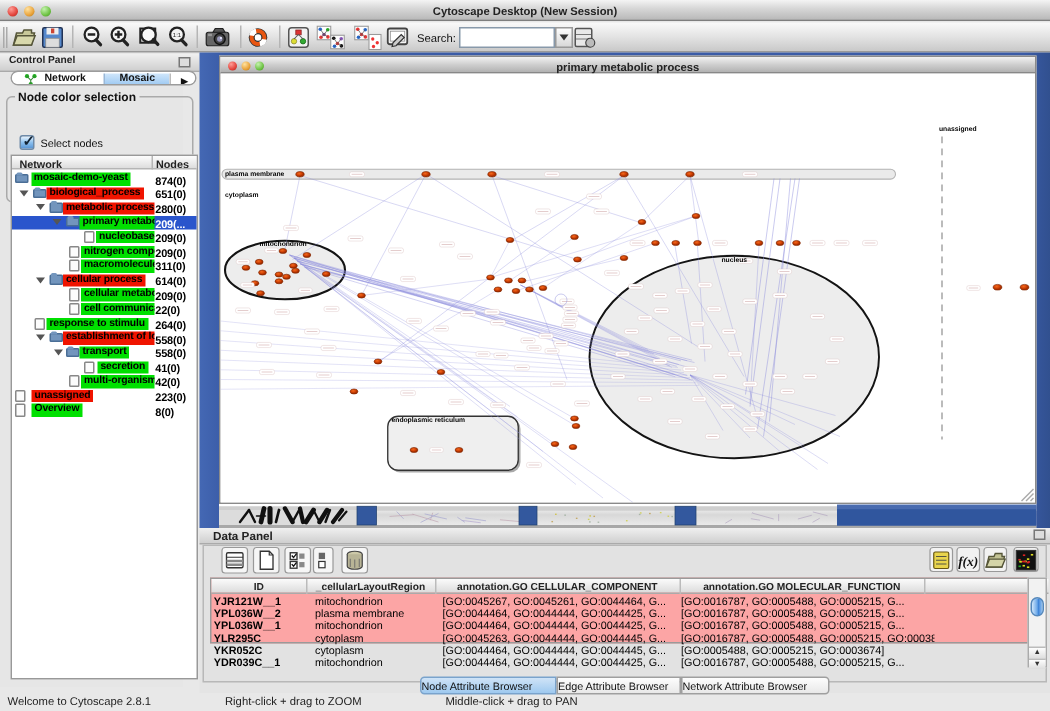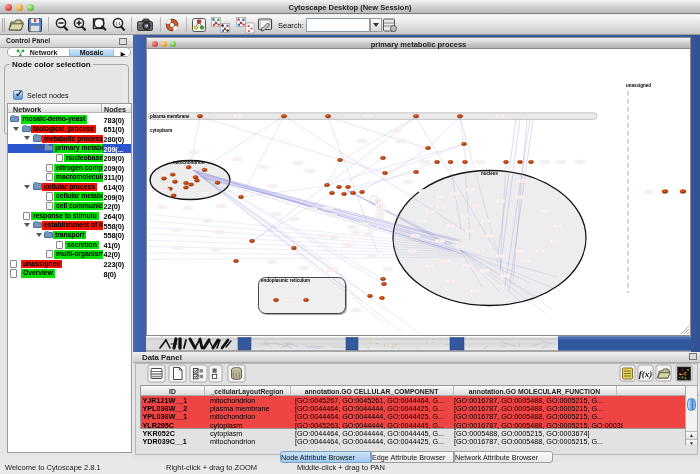--- a/index.html
+++ b/index.html
@@ -50,21 +50,21 @@
   border:1px solid #8a8a8a; }
 #f-title { left:0; top:0; width:543px; height:11px;
   background:linear-gradient(#f2f2f2,#cfcfcf 50%,#b2b2b2); border-bottom:1px solid #888; }
 #f-title .tl { top:2.5px; width:6px; height:6px; border-radius:50%; }
 #f-text { width:543px; text-align:center; top:1.5px; font-size:7.5px; font-weight:bold; color:#222; }
 #dp { left:133px; top:352px; width:567px; height:110px; background:#e4e4e4; }
 #dp-header { left:0; top:0; width:567px; height:11px;
   background:linear-gradient(#f0f0f0,#cfcfcf); border-bottom:1px solid #aaa;
   font-size:7.8px; font-weight:bold; color:#222; padding:0.5px 0 0 9px; }
 #dp-body { left:2px; top:11px; width:563px; height:92px; background:#e2e2e2; border:1px solid #b8b8b8; }
-#dtable { left:4px; top:21px; width:546px; height:44px; background:#ef4444; border:1px solid #9a9a9a; }
+#dtable { left:4px; top:21px; width:546px; height:44px; background:#fca5a5; border:1px solid #9a9a9a; }
 #dt-header { left:0; top:0; width:558px; height:10px;
   background:linear-gradient(#fbfbfb,#dcdcdc); border-bottom:1px solid #aaa; }
 .hcell { position:absolute; top:1.5px; font-size:6.8px; font-weight:bold; color:#222; text-align:center; }
 .hsep { position:absolute; top:0; width:1px; height:10px; background:#bbb; }
 .drow { position:absolute; left:0; width:544px; height:8.15px; font-size:7.2px; color:#000; white-space:nowrap; }
 .drow div { position:absolute; top:0; }
 #vsb { left:549px; top:21px; width:13px; height:60px; background:#f2f2f2; border:1px solid #aaa; }
 #btabs { left:280px; top:451px; width:273px; height:12px; font-size:7.2px; }
 #btabs .bt { position:absolute; top:0; height:12px; line-height:12px; text-align:left;
   border:1px solid #9f9f9f; background:linear-gradient(#fdfdfd,#e8e8e8); color:#111; }
@@ -218,21 +218,21 @@
   <div id="treebox" class="abs">
     <div id="tree-header" class="abs">
         <span style="position:absolute;left:5px;top:0.5px;">Network</span>
       <span style="position:absolute;left:96px;top:0.5px;">Nodes</span>
       <div style="position:absolute;left:93px;top:0;width:1px;height:9px;background:#b5b5b5;"></div>
     </div>
     <div id="tree-rows" class="abs" style="left:0;top:10px;width:123px;height:170px;">
         <div class="trow" style="top:0.8px;">
           <span class="folder" style="left:2px;"></span>
           <span class="tlabel" style="left:12.5px;background:#00e000;max-width:82.5px;overflow:hidden;">mosaic-demo-yeast</span>
-          <span class="tnum" style="color:#000;">783(0)</span>
+          <span class="tnum" style="color:#000;">874(0)</span>
         </div>
 <div class="trow" style="top:10.4px;">
           <span class="arrow" style="left:5px;"></span>
           <span class="folder" style="left:14px;"></span>
           <span class="tlabel" style="left:23px;background:#f01400;max-width:72px;overflow:hidden;">biological_process</span>
           <span class="tnum" style="color:#000;">651(0)</span>
         </div>
 <div class="trow" style="top:20.1px;">
           <span class="arrow" style="left:16px;"></span>
           <span class="folder" style="left:25px;"></span>
@@ -865,15 +865,15 @@
     </div>
   </div>
 </div>
 <div id="btabs" class="abs">
   <div class="bt" style="left:0;width:91px;background:linear-gradient(#cfe3f7,#9ec9ef);border-color:#7aa3cc;border-radius:3px 0 0 3px;">Node Attribute Browser</div>
   <div class="bt" style="left:91px;width:83px;">Edge Attribute Browser</div>
   <div class="bt" style="left:174px;width:99px;border-radius:0 3px 3px 0;">Network Attribute Browser</div>
 </div>
 <div id="status" class="abs">
   <span class="abs" style="left:5px;">Welcome to Cytoscape 2.8.1</span>
-  <span class="abs" style="left:166px;">Right-click + drag to ZOOM</span>
+  <span class="abs" style="left:150px;">Right-click + drag to ZOOM</span>
   <span class="abs" style="left:297px;">Middle-click + drag to PAN</span>
 </div>
 
 </body></html>

